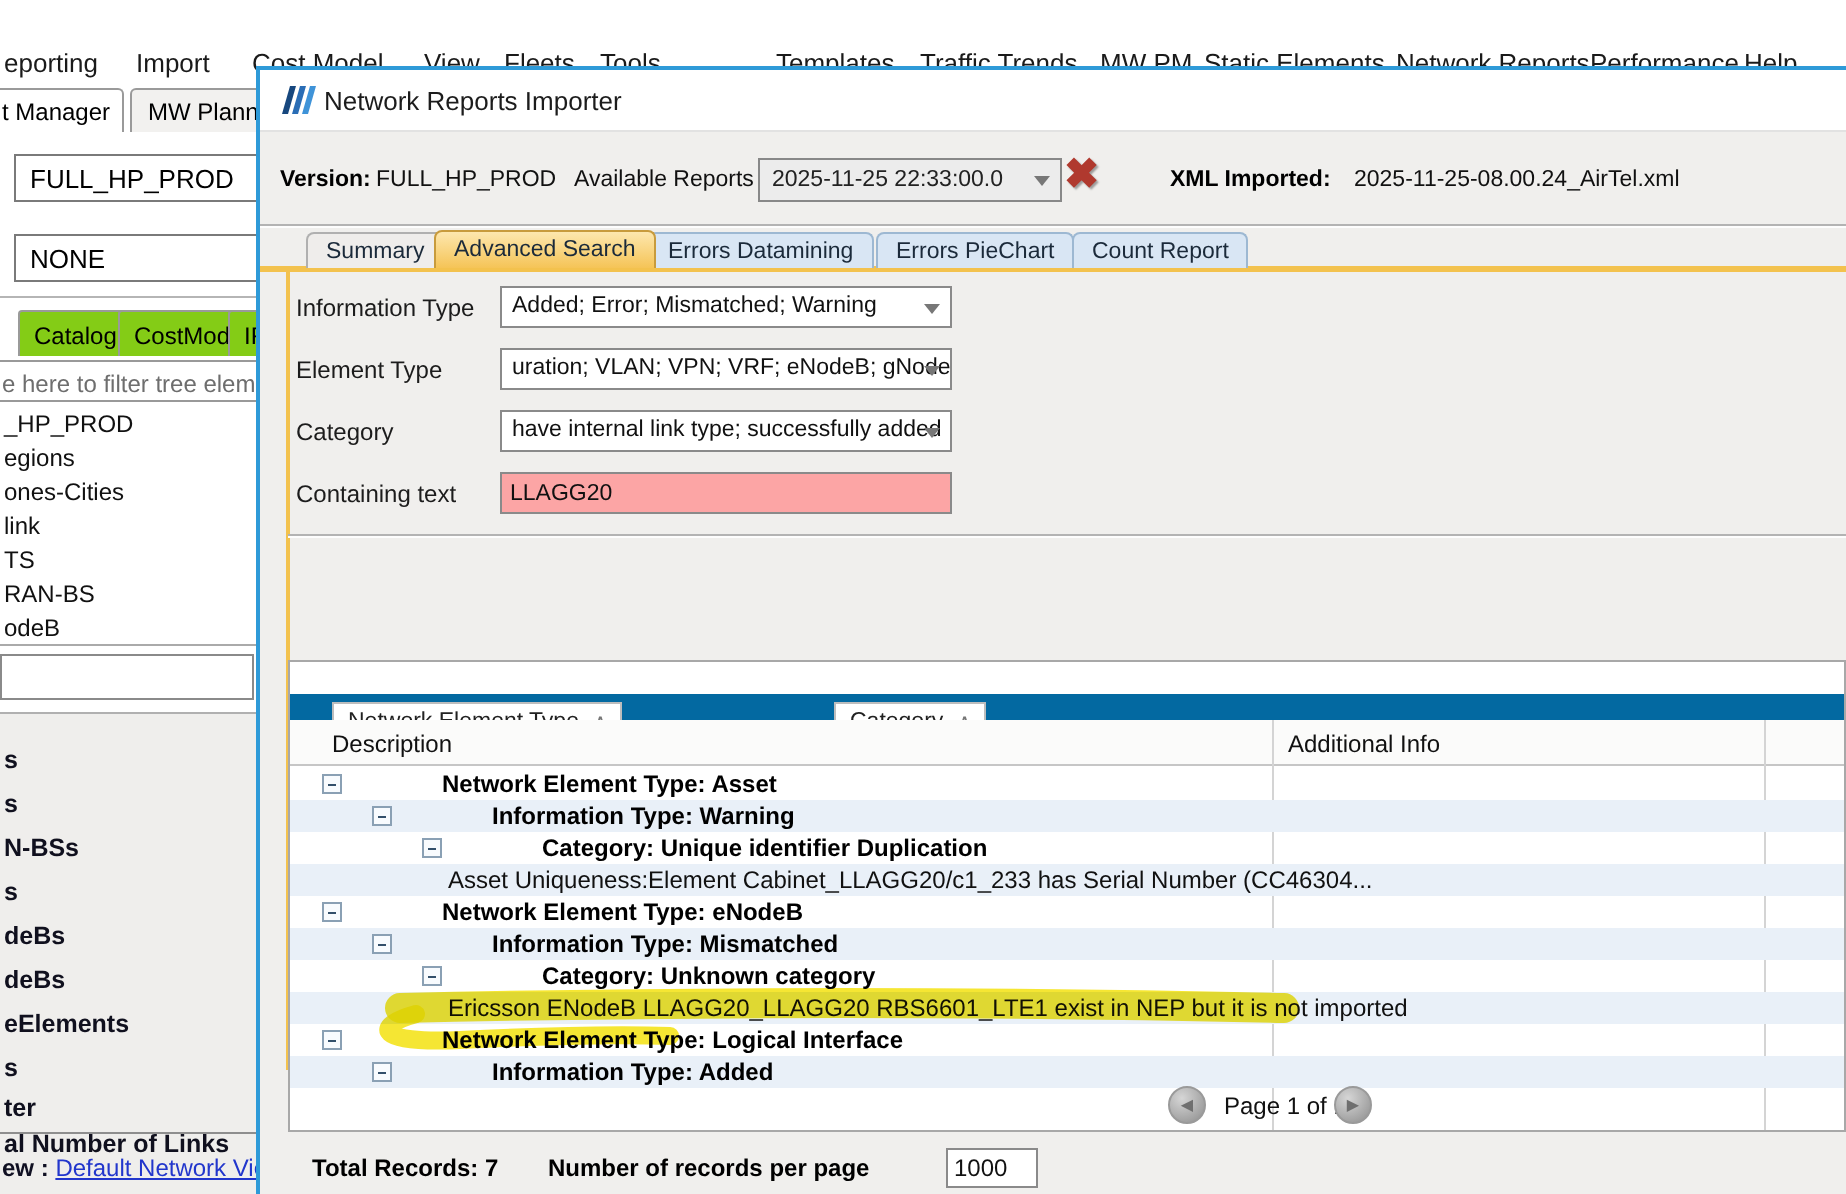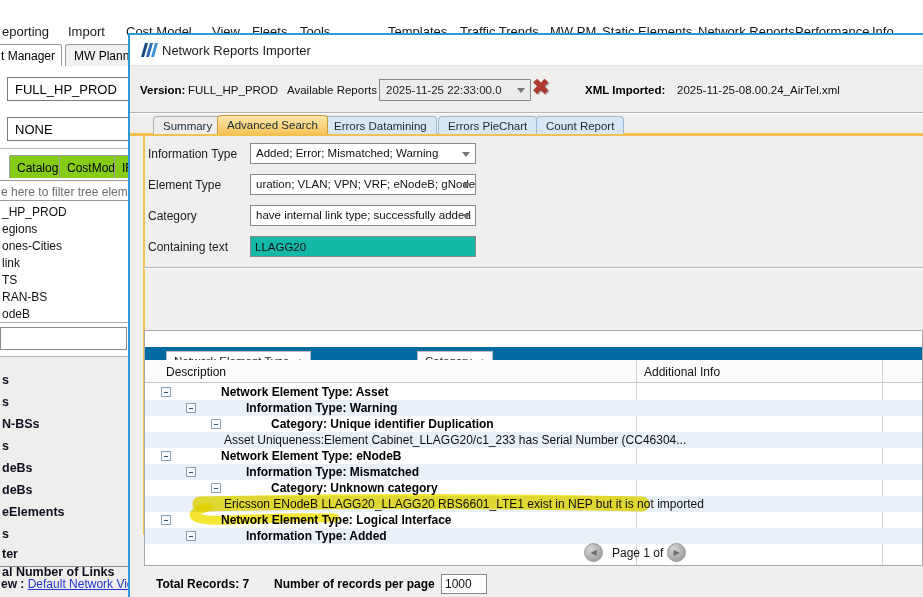--- a/index.html
+++ b/index.html
@@ -43,21 +43,21 @@
   .dlg-sep{position:absolute;left:0;top:77px;width:100%;border-top:1px solid #b3b3b3;border-bottom:1px solid #fdfdfd;}
 
   .dlg-tab{position:absolute;top:81px;height:18px;border:1px solid #9db8d2;border-bottom:none;border-radius:4px 4px 0 0;background:#d9e6f4;font-size:11.5px;color:#1b2a3a;padding:3px 9px 0 9px;white-space:nowrap;z-index:3;}
   .dlg-tab.first{background:#efedeb;border-color:#b0b0b0;}
   .dlg-tab.active{background:linear-gradient(#fde7ae,#f5c457);border-color:#c89b3c;font-weight:normal;top:80px;height:19px;z-index:4;}
   .orange-rule{position:absolute;left:0;top:98px;width:100%;height:3px;background:#f3c24e;z-index:2;}
   .orange-left{position:absolute;left:13px;top:101px;width:2px;height:399px;background:#f3c24e;}
 
   .f-label{position:absolute;left:18px;font-size:12px;color:#1c1c1c;white-space:nowrap;}
   .f-select{position:absolute;left:120px;width:226px;height:21px;background:#fff;border:1px solid #8a8a8a;font-size:11.5px;color:#111;padding:3px 18px 0 5px;white-space:nowrap;overflow:hidden;}
-  .f-input{position:absolute;left:120px;width:226px;height:21px;background:#14b8a6;border:1px solid #8a8a8a;font-size:11.5px;color:#111;padding:0 4px;}
+  .f-input{position:absolute;left:120px;width:226px;height:21px;background:#fca5a5;border:1px solid #8a8a8a;font-size:11.5px;color:#111;padding:0 4px;}
 
   .groove{position:absolute;left:14px;width:779px;border-top:1px solid #b3b3b3;border-bottom:1px solid #fdfdfd;}
   .qs-row{position:absolute;left:19px;top:246px;font-size:12px;color:#111;white-space:nowrap;}
   .qs-label{font-weight:bold;}
   .qs-item{cursor:pointer;}
   .qs-bar{color:#555;padding:0 10px;}
 
   .tfilter{position:absolute;left:14px;top:266px;width:779px;height:23px;background:#fff;border:1px solid #a0a0a0;}
   .tfilter input{position:absolute;left:34px;top:1px;width:720px;height:19px;border:none;outline:none;font-size:12px;color:#333;background:transparent;}
   .mag{position:absolute;left:6px;top:5px;width:9px;height:9px;border:2px solid #8a8a8a;border-radius:50%;}
@@ -76,42 +76,42 @@
   .trow-text{position:absolute;top:1px;color:#111;}
   .trow-text.bold{font-weight:bold;color:#000;padding-left:42px;}
   .minusbox{position:absolute;top:3px;width:10px;height:10px;border:1px solid #8aa0b4;background:#f8fbfe;cursor:pointer;}
   .minusbox::after{content:"";position:absolute;left:2px;right:2px;top:4px;height:1px;background:#33506b;}
 
   .hl-svg{position:absolute;left:0;top:0;width:801px;height:580px;pointer-events:none;mix-blend-mode:multiply;z-index:6;}
 
   .pg-circle{position:absolute;width:19px;height:19px;border-radius:50%;background:radial-gradient(circle at 35% 30%,#d6d6d6,#8d8d8d);border:1px solid #9a9a9a;color:#6f6f6f;font-size:8px;text-align:center;line-height:18px;cursor:pointer;}
   .pg-label{position:absolute;font-size:12px;color:#111;white-space:nowrap;}
   .ft-label{position:absolute;font-size:12px;font-weight:bold;color:#000;white-space:nowrap;}
-  .ft-input{position:absolute;width:46px;height:20px;border:1px solid #8a8a8a;background:#fff;font-size:12px;color:#111;padding:0 3px;}
+  .ft-input{position:absolute;width:46px;height:20px;border:1px solid #8a8a8a;background:#fff;font-size:12px;color:#111;padding:0 3px;margin-left:32px;}
 </style>
 </head>
 <body>
 
 <div class="screen">
 
 
   <div class="bg-menubar">
     <span class="bg-menu-item" style="left:2px">eporting</span>
     <span class="bg-menu-item" style="left:68px">Import</span>
     <span class="bg-menu-item" style="left:126px">Cost Model</span>
     <span class="bg-menu-item" style="left:212px">View</span>
     <span class="bg-menu-item" style="left:252px">Fleets</span>
     <span class="bg-menu-item" style="left:300px">Tools</span>
     <span class="bg-menu-item" style="left:388px">Templates</span>
     <span class="bg-menu-item" style="left:460px">Traffic Trends</span>
     <span class="bg-menu-item" style="left:550px">MW PM</span>
     <span class="bg-menu-item" style="left:602px">Static Elements</span>
     <span class="bg-menu-item" style="left:698px">Network Reports</span>
     <span class="bg-menu-item" style="left:795px">Performance</span>
-    <span class="bg-menu-item" style="left:872px">Info</span>
+    <span class="bg-menu-item" style="left:872px">Help</span>
   </div>
 
   <div class="bg-maintabs">
     <div class="bg-maintab active" style="left:-8px;width:70px">t Manager</div>
     <div class="bg-maintab" style="left:65px;width:86px">MW Planner</div>
   </div>
 
   <div class="bg-combo" style="top:77px">FULL_HP_PROD</div>
   <div class="bg-combo" style="top:117px">NONE</div>
   <div class="bg-sep" style="top:148px"></div>

